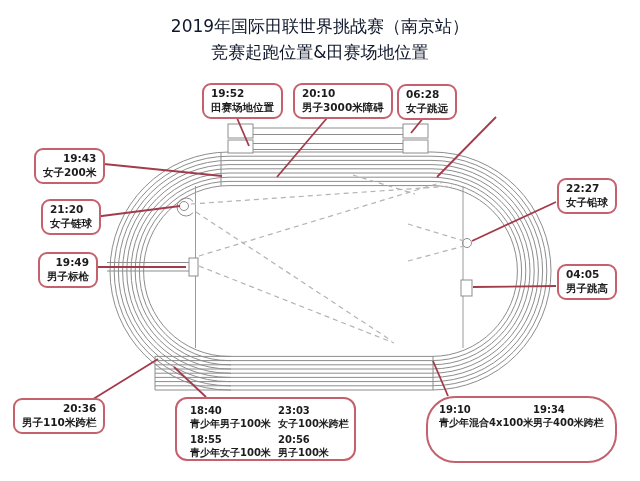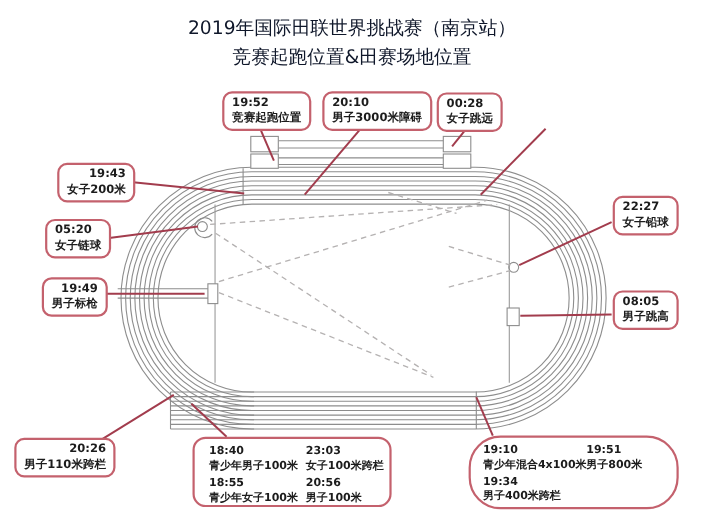--- a/index.html
+++ b/index.html
@@ -120,61 +120,61 @@
       <line x1="556" y1="202" x2="472" y2="241"></line>
       <line x1="556" y1="286" x2="473" y2="287"></line>
       <line x1="90" y1="401" x2="158" y2="359"></line>
       <line x1="206" y1="397" x2="174" y2="367"></line>
       <line x1="448" y1="396" x2="433" y2="361"></line>
     </g>
   </svg>
 
   <div class="lbl" style="left:202px;top:83px">
     <span class="t">19:52</span>
-    <span class="n">竞赛起跑位置</span>
+    <span class="n">田赛场地位置</span>
   </div>
 
   <div class="lbl" style="left:293px;top:83px">
     <span class="t">20:10</span>
     <span class="n">男子3000米障碍</span>
   </div>
 
   <div class="lbl" style="left:397px;top:84px">
-    <span class="t">00:28</span>
+    <span class="t">06:28</span>
     <span class="n">女子跳远</span>
   </div>
 
 
-  <div class="lbl tr" style="left:52px;top:148px">
+  <div class="lbl tr" style="left:34px;top:148px">
     <span class="t">19:43</span>
     <span class="n">女子200米</span>
   </div>
 
   <div class="lbl" style="left:41px;top:199px">
-    <span class="t">05:20</span>
+    <span class="t">21:20</span>
     <span class="n">女子链球</span>
   </div>
 
   <div class="lbl tr" style="left:38px;top:252px">
     <span class="t">19:49</span>
     <span class="n">男子标枪</span>
   </div>
 
   <div class="lbl" style="left:557px;top:178px">
     <span class="t">22:27</span>
     <span class="n">女子铅球</span>
   </div>
 
   <div class="lbl" style="left:557px;top:264px">
-    <span class="t">08:05</span>
+    <span class="t">04:05</span>
     <span class="n">男子跳高</span>
   </div>
 
   <div class="lbl tr" style="left:13px;top:398px">
-    <span class="t">20:26</span>
+    <span class="t">20:36</span>
     <span class="n">男子110米跨栏</span>
   </div>
 
   <div class="bigbox bb-mid" style="left:175px;top:397px;width:160px;height:50px">
     <div class="cell">
       <span class="t">18:40</span>
       <span class="n">青少年男子100米</span>
     </div>
     <div class="cell">
       <span class="t">23:03</span>
@@ -189,22 +189,18 @@
       <span class="n">男子100米</span>
     </div>
   </div>
 
   <div class="bigbox bb-right" style="left:426px;top:396px;width:172px;height:53px">
     <div class="cell">
       <span class="t">19:10</span>
       <span class="n">青少年混合4x100米</span>
     </div>
     <div class="cell">
-      <span class="t">19:51</span>
-      <span class="n">男子800米</span>
-    </div>
-    <div class="cell">
       <span class="t">19:34</span>
       <span class="n">男子400米跨栏</span>
     </div>
   </div>
 
 </div>
 
 </body></html>

